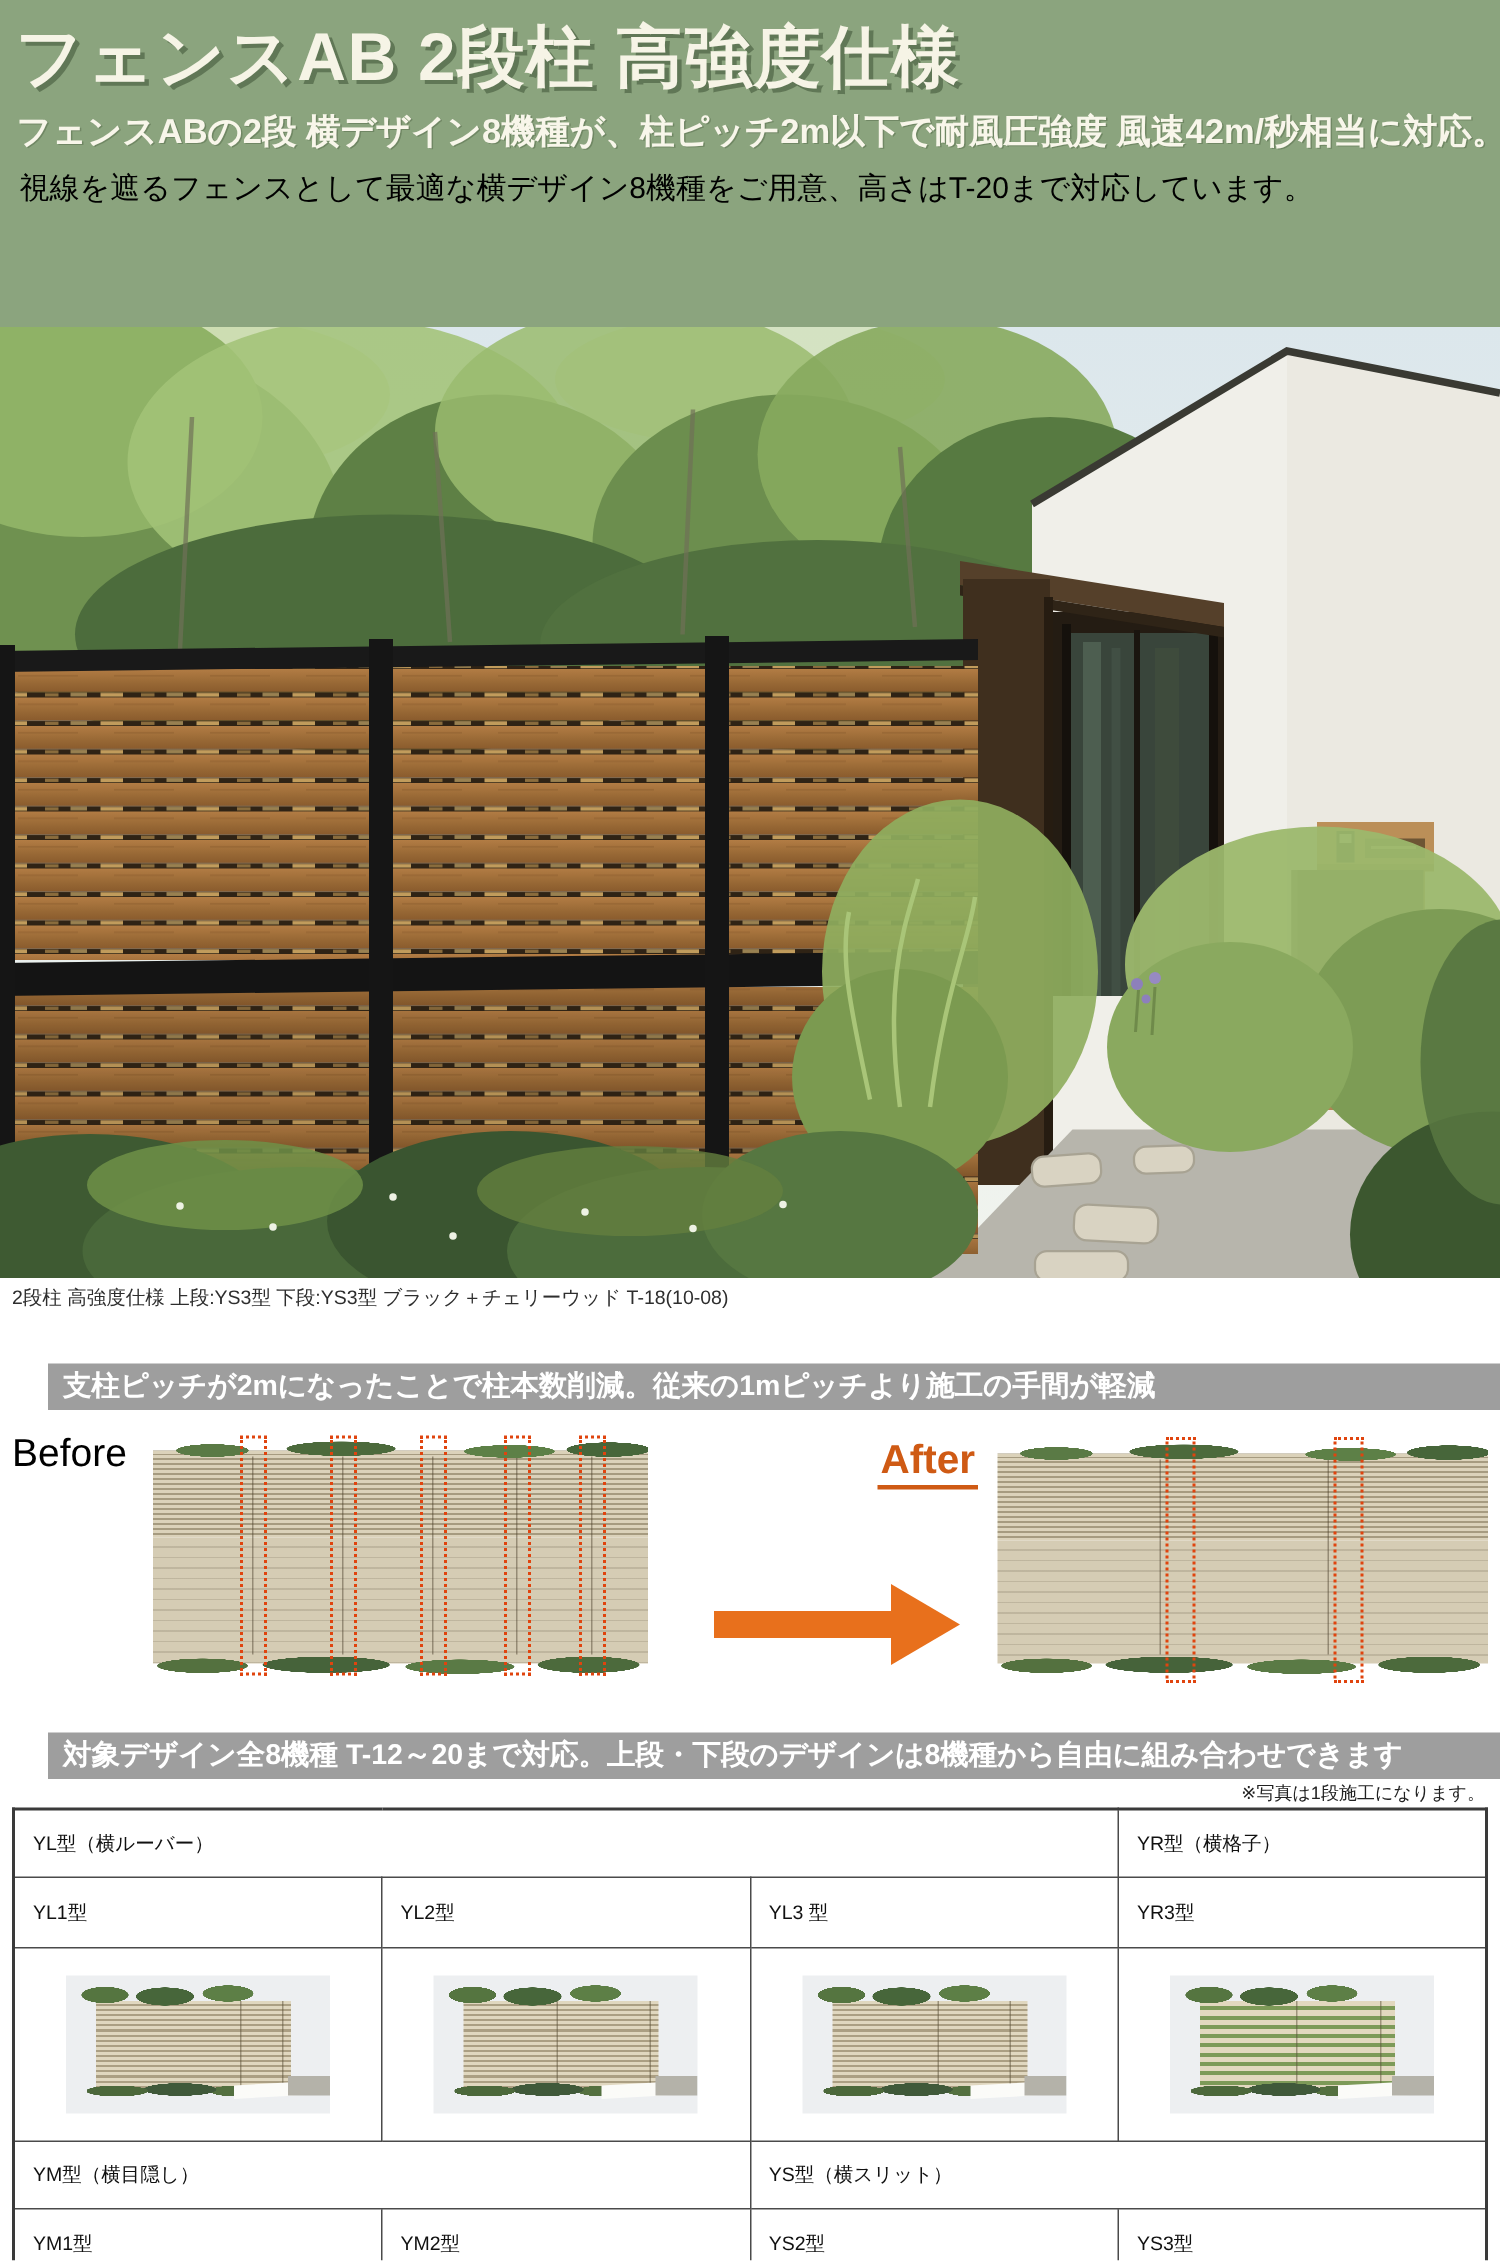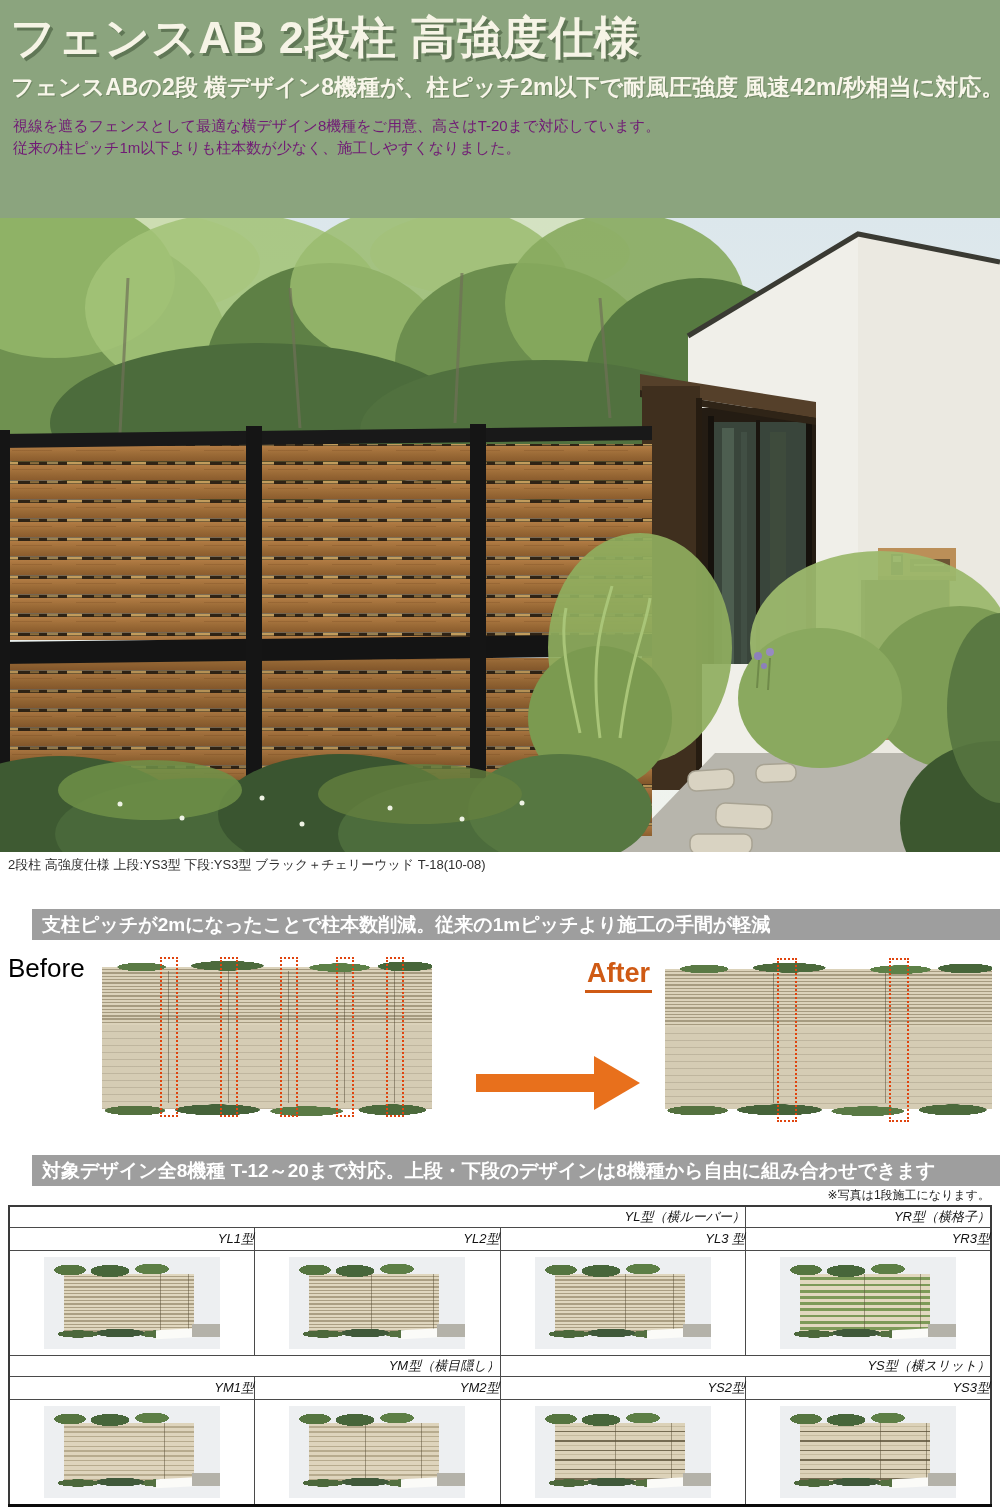--- a/index.html
+++ b/index.html
@@ -6,22 +6,22 @@
   .page{position:relative;width:1000px;height:1507px;background:#fff;overflow:hidden;
         font-family:"Liberation Sans","DejaVu Sans",sans-serif;}
 
   
   .hero{position:absolute;left:0;top:0;width:1000px;height:218px;background:#8ba47e;}
   .hero-title{position:absolute;left:10px;top:8px;font-size:45px;font-weight:bold;
      color:#f6f4e6;letter-spacing:1px;
      text-shadow:3px 3px 0 rgba(62,82,52,.55);white-space:nowrap;}
   .hero-sub{position:absolute;left:11px;top:72px;font-size:23px;font-weight:bold;
      color:#f8f6ea;text-shadow:1px 1px 0 rgba(62,82,52,.35);white-space:nowrap;}
-  .hero-desc{position:absolute;left:13px;top:115px;font-size:15px;line-height:22px;
-     color:#701a75;}
+  .hero-desc{position:absolute;left:13px;top:115px;font-size:20px;line-height:22px;
+     color:#000000;}
 
   
   .photo{position:absolute;left:0;top:218px;width:1000px;height:634px;overflow:hidden;}
   .caption{position:absolute;left:8px;top:856px;font-size:13px;color:#2e2e2e;}
 
   
   .bar{position:absolute;left:8px;width:984px;height:31px;background:#9e9e9e;
        color:#fff;font-size:19px;font-weight:bold;line-height:31px;padding-left:10px;
        box-sizing:border-box;white-space:nowrap;margin-left:24px;}
   .bar1{top:909px;}
@@ -51,22 +51,22 @@
   .joint{position:absolute;top:4px;bottom:6px;width:1px;background:rgba(70,60,40,.45);}
   .dotpost{position:absolute;width:18px;border:2px dotted #e0440e;box-sizing:border-box;}
 
   .arrow-shaft{position:absolute;left:476px;top:1074px;width:118px;height:18px;background:#e8701c;}
   .arrow-head{position:absolute;left:594px;top:1056px;width:0;height:0;
      border-left:46px solid #e8701c;border-top:27px solid transparent;border-bottom:27px solid transparent;}
 
   
   table.design{position:absolute;left:8px;top:1205px;width:984px;border-collapse:collapse;
      table-layout:fixed;border:2px solid #3a3a3a;border-bottom:7px solid #0a0a0a;}
-  table.design td{border:1px solid #4a4a4a;text-align:right;font-size:13px;color:#111;
-     padding:0;background:#fff;font-style:italic;}
+  table.design td{border:1px solid #4a4a4a;text-align:left;font-size:13px;color:#111;
+     padding:12px;background:#fff;}
   td.ghead{height:20px;}
   td.mhead{height:22px;}
   td.imgcell{height:104px;vertical-align:top;}
 
   .thumb{position:relative;width:176px;height:92px;background:#edeff1;margin:6px auto 0;overflow:hidden;}
   .fencepic{position:absolute;left:20px;top:17px;width:130px;height:58px;}
   .fencepic.louver{background:repeating-linear-gradient(180deg,#e0d7bf 0 2px,#ab9f83 2px 3.4px);}
   .fencepic.hide{background:repeating-linear-gradient(180deg,#ded4bc 0 3.4px,#b7ab8e 3.4px 4.8px);}
   .fencepic.slit{background:repeating-linear-gradient(180deg,#dcd2b9 0 3px,#c6bb9f 3px 4px,#dcd2b9 4px 8px,#756b52 8px 9.5px);}
   .fencepic.lattice{background:repeating-linear-gradient(180deg,#e2d8bf 0 3.5px,#7d9a58 3.5px 6.2px);}
@@ -85,21 +85,20 @@
 </head>
 <body>
 
 <div class="page">
 
   <div class="hero">
     <div class="hero-title">フェンスAB 2段柱 高強度仕様</div>
     <div class="hero-sub">フェンスABの2段 横デザイン8機種が、柱ピッチ2m以下で耐風圧強度 風速42m/秒相当に対応。</div>
     <div class="hero-desc">
       <div>視線を遮るフェンスとして最適な横デザイン8機種をご用意、高さはT-20まで対応しています。</div>
-      <div>従来の柱ピッチ1m以下よりも柱本数が少なく、施工しやすくなりました。</div>
     </div>
   </div>
 
   <div class="photo">
     <svg width="1000" height="634" viewBox="0 0 1000 634" preserveAspectRatio="none">
       <defs>
         <linearGradient id="sky" x1="0" y1="0" x2="0" y2="1">
           <stop offset="0" stop-color="#dce7ec"></stop>
             <stop offset="1" stop-color="#f1f4ee"></stop>
         </linearGradient>

